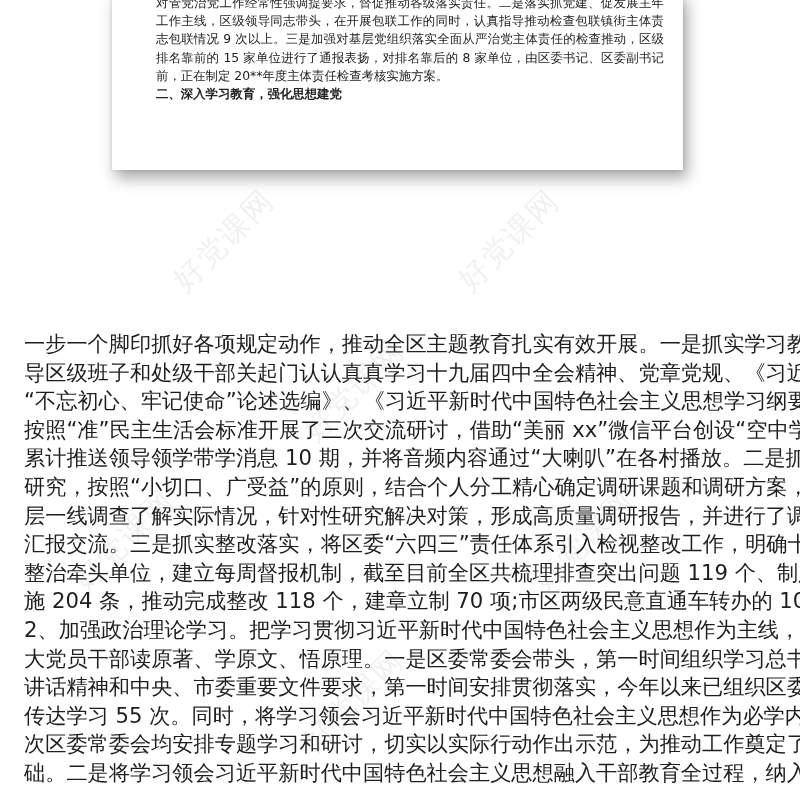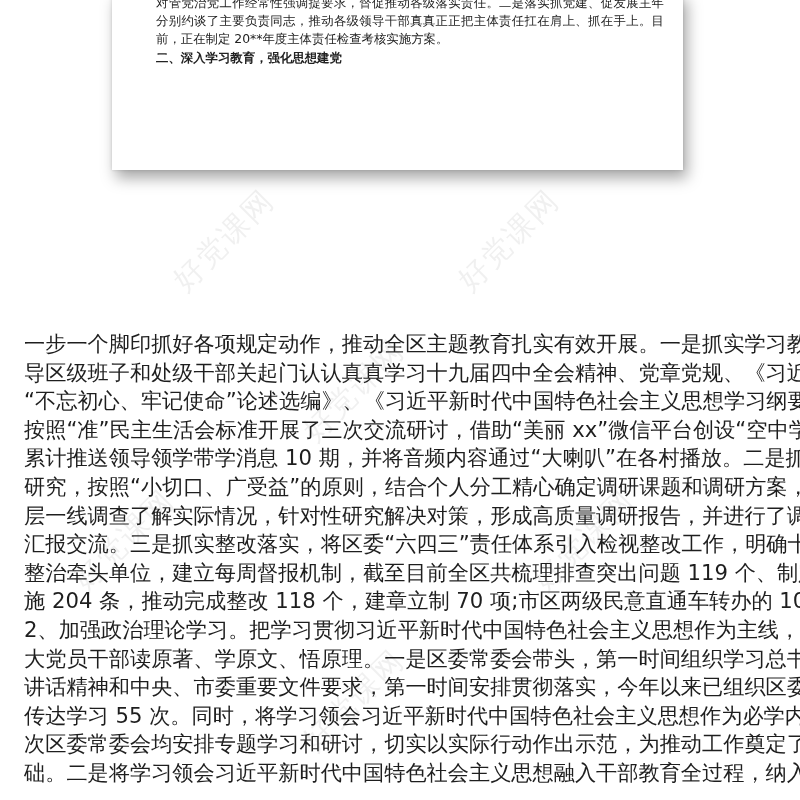--- a/index.html
+++ b/index.html
@@ -23,21 +23,23 @@
 <div class="wm" style="left:160px; top:220px;">好党课网</div>
 <div class="wm" style="left:445px; top:220px;">好党课网</div>
 <div class="wm" style="left:290px; top:370px;">好党课网</div>
 <div class="wm" style="left:60px; top:520px;">好党课网</div>
 <div class="wm" style="left:520px; top:520px;">好党课网</div>
 <div class="wm" style="left:290px; top:680px;">好党课网</div>
 
 <div class="card">
   <div class="card-inner" style="top:2px;">
     <p>对管党治党工作经常性强调提要求，督促推动各级落实责任。二是落实抓党建、促发展主年</p>
-    <p>分别约谈了主要负责同志，推动各级领导干部真真正正把主体责任扛在肩上、抓在手上。目</p>
+    <p>工作主线，区级领导同志带头，在开展包联工作的同时，认真指导推动检查包联镇街主体责</p>
+    <p>志包联情况 9 次以上。三是加强对基层党组织落实全面从严治党主体责任的检查推动，区级</p>
+    <p>排名靠前的 15 家单位进行了通报表扬，对排名靠后的 8 家单位，由区委书记、区委副书记</p>
     <p class="last">前，正在制定 20**年度主体责任检查考核实施方案。</p>
     <p class="head">二、深入学习教育，强化思想建党</p>
   </div>
 </div>
 
 <div class="body-text">
   <p>一步一个脚印抓好各项规定动作，推动全区主题教育扎实有效开展。一是抓实学习教育，指</p>
   <p>导区级班子和处级干部关起门认认真真学习十九届四中全会精神、党章党规、《习近平关于</p>
   <p>“不忘初心、牢记使命”论述选编》、《习近平新时代中国特色社会主义思想学习纲要》等篇目，</p>
   <p>按照“准”民主生活会标准开展了三次交流研讨，借助“美丽 xx”微信平台创设“空中学习课堂”，</p>

